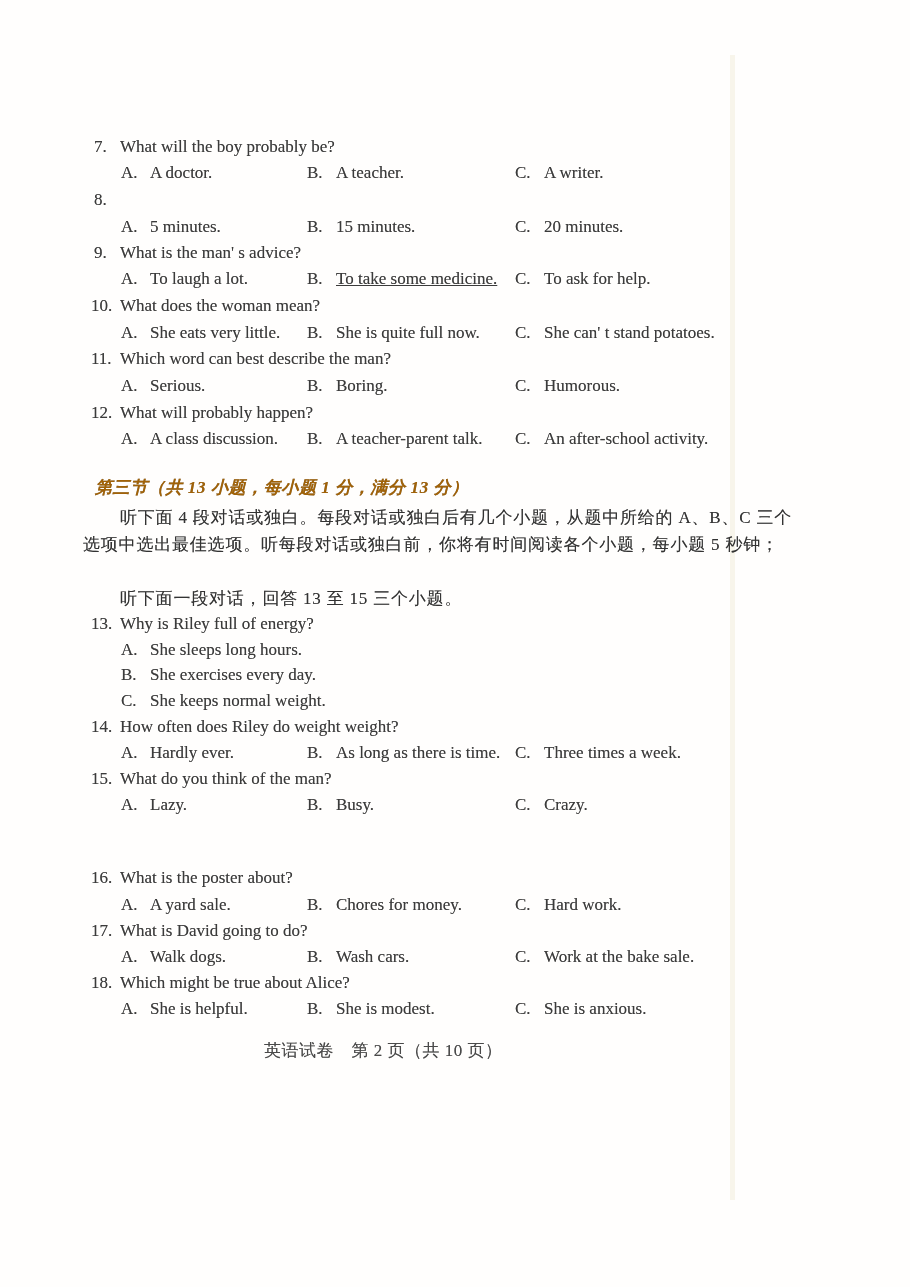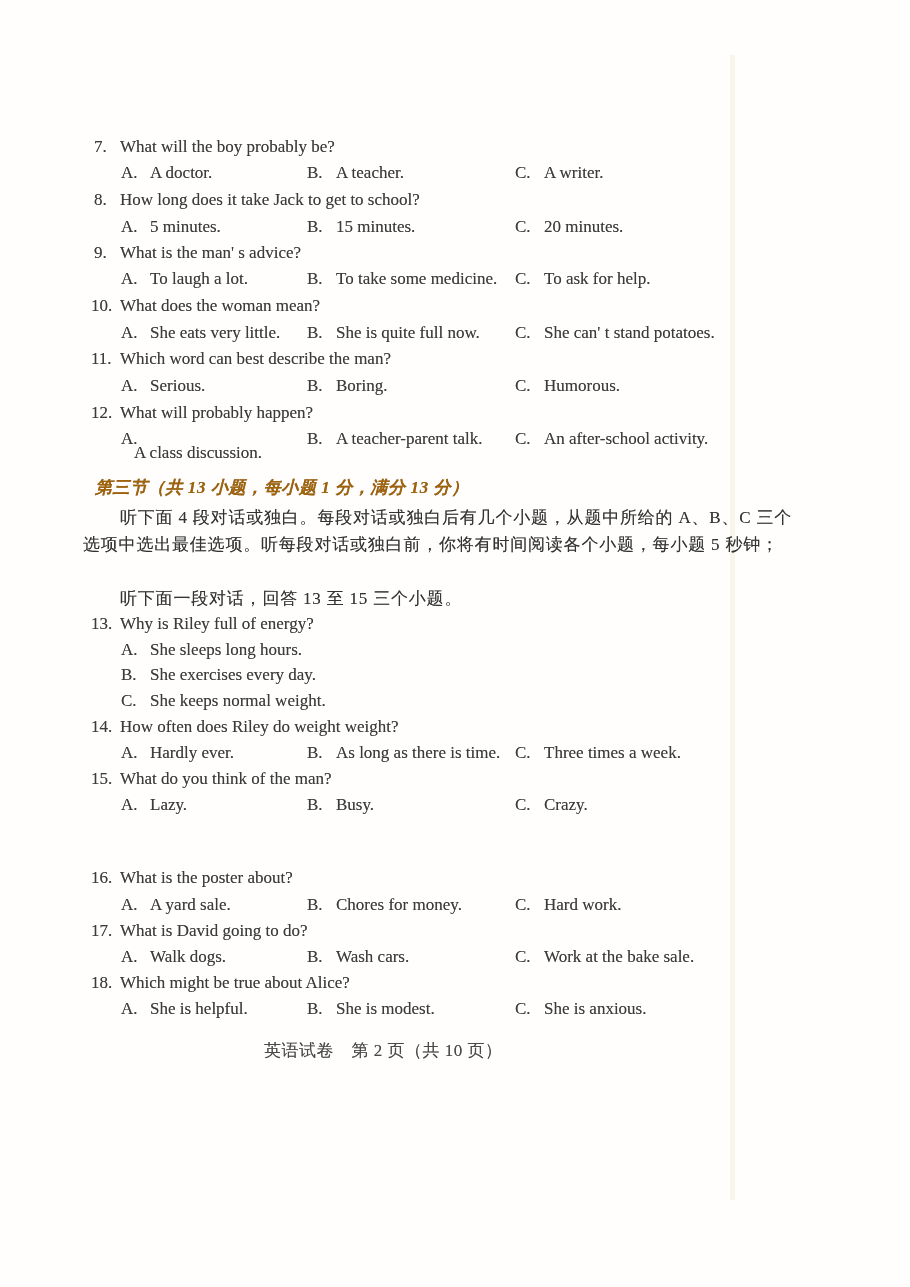--- a/index.html
+++ b/index.html
@@ -41,33 +41,32 @@
   <div class="t cn foot" style="left:264px;top:1041px;">英语试卷　第 2 页（共 10 页）</div>
 <span class="t num" style="left: 94px; top: 137px;">7.</span>
     <span class="t " style="left: 120px; top: 137px;">What will the boy probably be?</span>
     <span class="t " style="left: 121px; top: 163px;">A.</span>
     <span class="t " style="left: 150px; top: 163px;">A doctor.</span>
     <span class="t " style="left: 307px; top: 163px;">B.</span>
     <span class="t " style="left: 336px; top: 163px;">A teacher.</span>
     <span class="t " style="left: 515px; top: 163px;">C.</span>
     <span class="t " style="left: 544px; top: 163px;">A writer.</span>
     <span class="t num" style="left: 94px; top: 190px;">8.</span>
-    <span class="t " style="left: 120px; top: 190px;">How long does it take Jack to get to school?</span>
     <span class="t " style="left: 121px; top: 217px;">A.</span>
     <span class="t " style="left: 150px; top: 217px;">5 minutes.</span>
     <span class="t " style="left: 307px; top: 217px;">B.</span>
     <span class="t " style="left: 336px; top: 217px;">15 minutes.</span>
     <span class="t " style="left: 515px; top: 217px;">C.</span>
     <span class="t " style="left: 544px; top: 217px;">20 minutes.</span>
     <span class="t num" style="left: 94px; top: 243px;">9.</span>
     <span class="t " style="left: 120px; top: 243px;">What is the man' s advice?</span>
     <span class="t " style="left: 121px; top: 269px;">A.</span>
     <span class="t " style="left: 150px; top: 269px;">To laugh a lot.</span>
     <span class="t " style="left: 307px; top: 269px;">B.</span>
-    <span class="t " style="left: 336px; top: 269px;">To take some medicine.</span>
+    <span class="t " style="left: 336px; top: 269px; text-decoration: underline;">To take some medicine.</span>
     <span class="t " style="left: 515px; top: 269px;">C.</span>
     <span class="t " style="left: 544px; top: 269px;">To ask for help.</span>
     <span class="t num" style="left: 91px; top: 296px;">10.</span>
     <span class="t " style="left: 120px; top: 296px;">What does the woman mean?</span>
     <span class="t " style="left: 121px; top: 323px;">A.</span>
     <span class="t " style="left: 150px; top: 323px;">She eats very little.</span>
     <span class="t " style="left: 307px; top: 323px;">B.</span>
     <span class="t " style="left: 336px; top: 323px;">She is quite full now.</span>
     <span class="t " style="left: 515px; top: 323px;">C.</span>
     <span class="t " style="left: 544px; top: 323px;">She can' t stand potatoes.</span>
@@ -75,21 +74,21 @@
     <span class="t " style="left: 120px; top: 349px;">Which word can best describe the man?</span>
     <span class="t " style="left: 121px; top: 376px;">A.</span>
     <span class="t " style="left: 150px; top: 376px;">Serious.</span>
     <span class="t " style="left: 307px; top: 376px;">B.</span>
     <span class="t " style="left: 336px; top: 376px;">Boring.</span>
     <span class="t " style="left: 515px; top: 376px;">C.</span>
     <span class="t " style="left: 544px; top: 376px;">Humorous.</span>
     <span class="t num" style="left: 91px; top: 403px;">12.</span>
     <span class="t " style="left: 120px; top: 403px;">What will probably happen?</span>
     <span class="t " style="left: 121px; top: 429px;">A.</span>
-    <span class="t " style="left: 134px; top: 429px; margin-top: 14px;">A class discussion.</span>
+    <span class="t " style="left: 150px; top: 429px;">A class discussion.</span>
     <span class="t " style="left: 307px; top: 429px;">B.</span>
     <span class="t " style="left: 336px; top: 429px;">A teacher-parent talk.</span>
     <span class="t " style="left: 515px; top: 429px;">C.</span>
     <span class="t " style="left: 544px; top: 429px;">An after-school activity.</span>
     <span class="t num" style="left: 91px; top: 717px;">14.</span>
     <span class="t " style="left: 120px; top: 717px;">How often does Riley do weight weight?</span>
     <span class="t " style="left: 121px; top: 743px;">A.</span>
     <span class="t " style="left: 150px; top: 743px;">Hardly ever.</span>
     <span class="t " style="left: 307px; top: 743px;">B.</span>
     <span class="t " style="left: 336px; top: 743px;">As long as there is time.</span>

